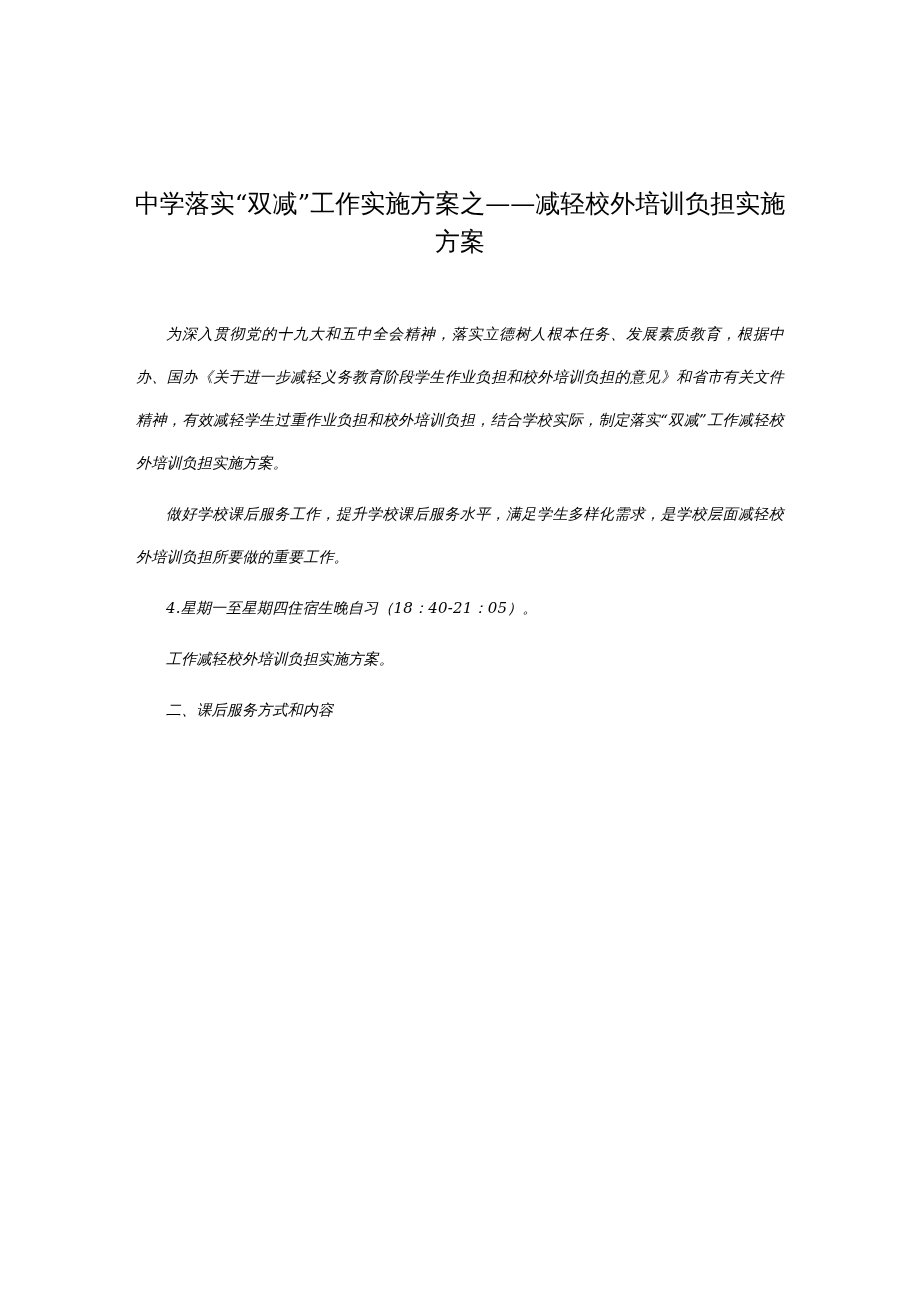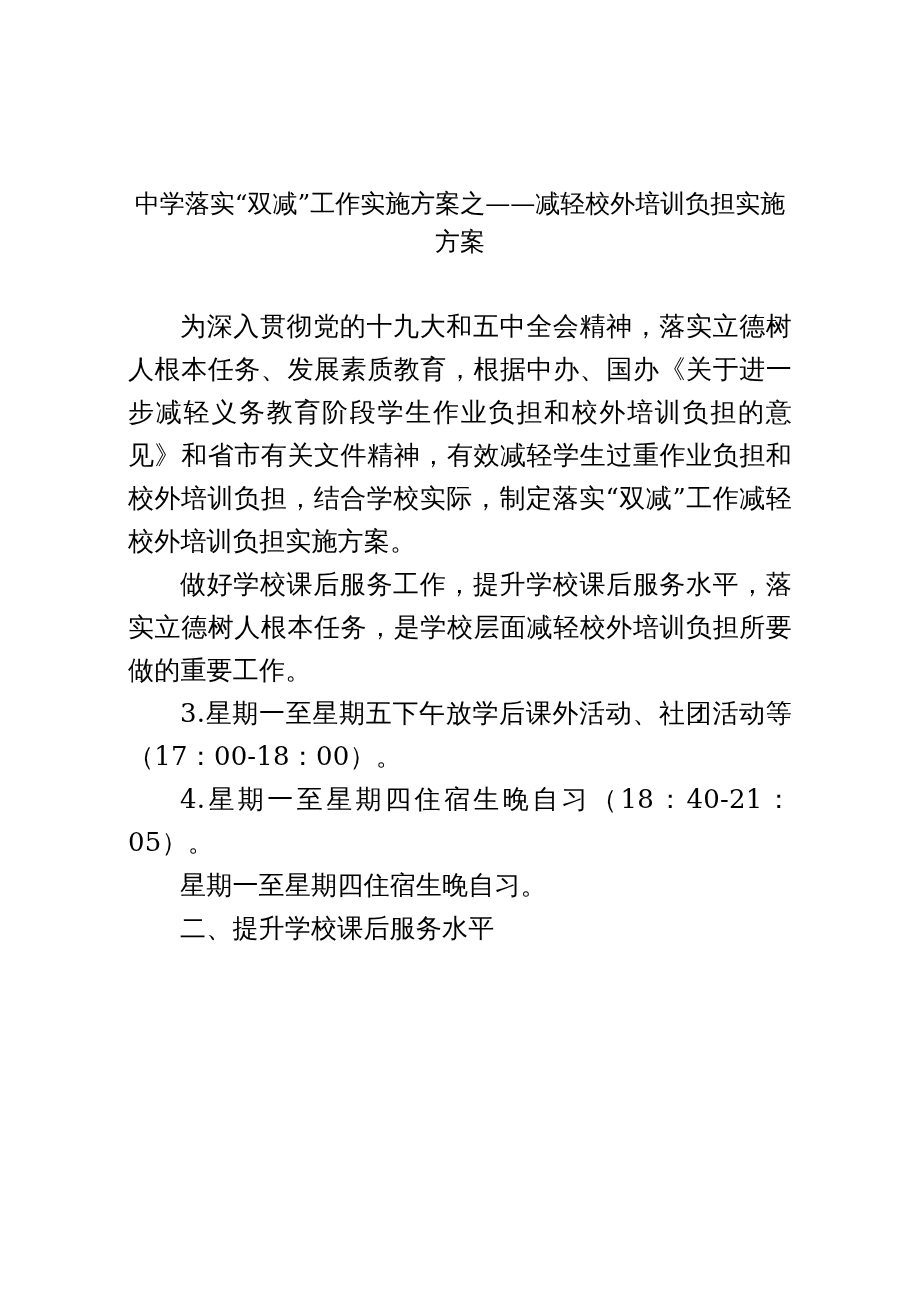--- a/index.html
+++ b/index.html
@@ -33,50 +33,50 @@
     text-align: center;
     font-family: "DejaVu Serif", "Liberation Serif", serif;
     letter-spacing: 0px;
     margin: 0 0 0 0;
     font-weight: normal;
   }
   .spacer-after-title {
     height: 44px;
   }
   p.para {
-    font-size: 26px;
+    font-size: 15px;
     line-height: 43px;
-    margin: 0;
+    margin: 8px;
     text-align: justify;
     text-justify: inter-ideograph;
     letter-spacing: 0.2px;
+    font-style: italic;
   }
   p.indent2 {
     text-indent: 2em;
   }
 </style>
 </head>
 <body>
 
 <div class="page">
   <div class="doc-body">
 
     <h1 class="doc-title">中学落实“双减”工作实施方案之——减轻校外培训负担实施方案</h1>
 
     <div class="spacer-after-title"></div>
 
     <p class="para indent2">为深入贯彻党的十九大和五中全会精神，落实立德树人根本任务、发展素质教育，根据中办、国办《关于进一步减轻义务教育阶段学生作业负担和校外培训负担的意见》和省市有关文件精神，有效减轻学生过重作业负担和校外培训负担，结合学校实际，制定落实“双减”工作减轻校外培训负担实施方案。</p>
 
-    <p class="para indent2">做好学校课后服务工作，提升学校课后服务水平，落实立德树人根本任务，是学校层面减轻校外培训负担所要做的重要工作。</p>
+    <p class="para indent2">做好学校课后服务工作，提升学校课后服务水平，满足学生多样化需求，是学校层面减轻校外培训负担所要做的重要工作。</p>
 
 
 
 
-    <p class="para indent2">3.星期一至星期五下午放学后课外活动、社团活动等（17：00-18：00）。</p>
 
     <p class="para indent2">4.星期一至星期四住宿生晚自习（18：40-21：05）。</p>
 
-    <p class="para indent2">星期一至星期四住宿生晚自习。</p>
+    <p class="para indent2">工作减轻校外培训负担实施方案。</p>
 
-    <p class="para indent2">二、提升学校课后服务水平</p>
+    <p class="para indent2">二、课后服务方式和内容</p>
 
   </div>
 </div>
 
 </body></html>

